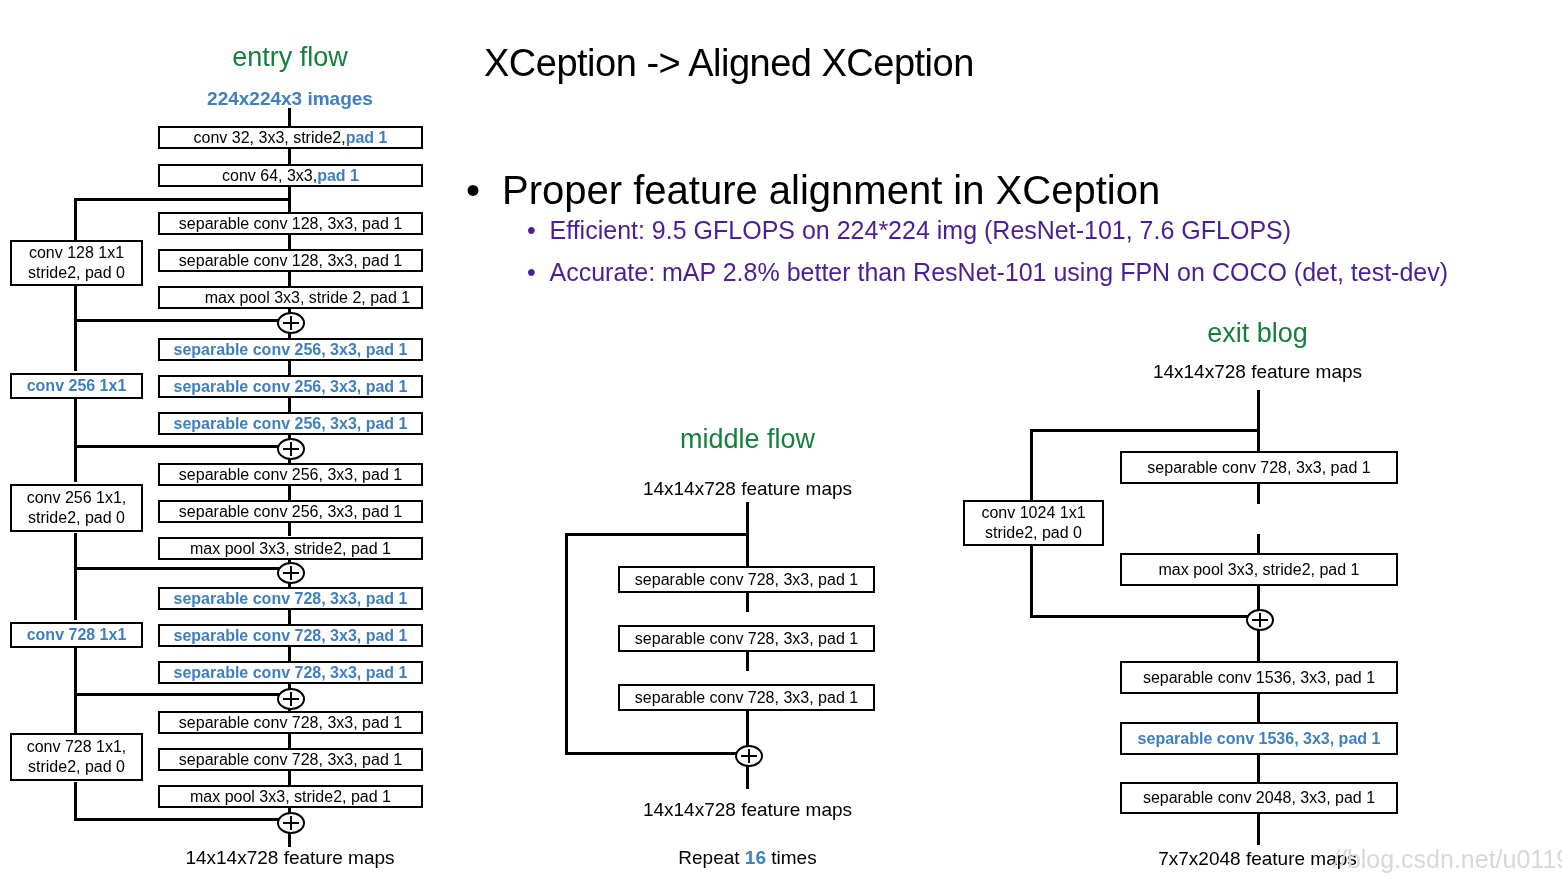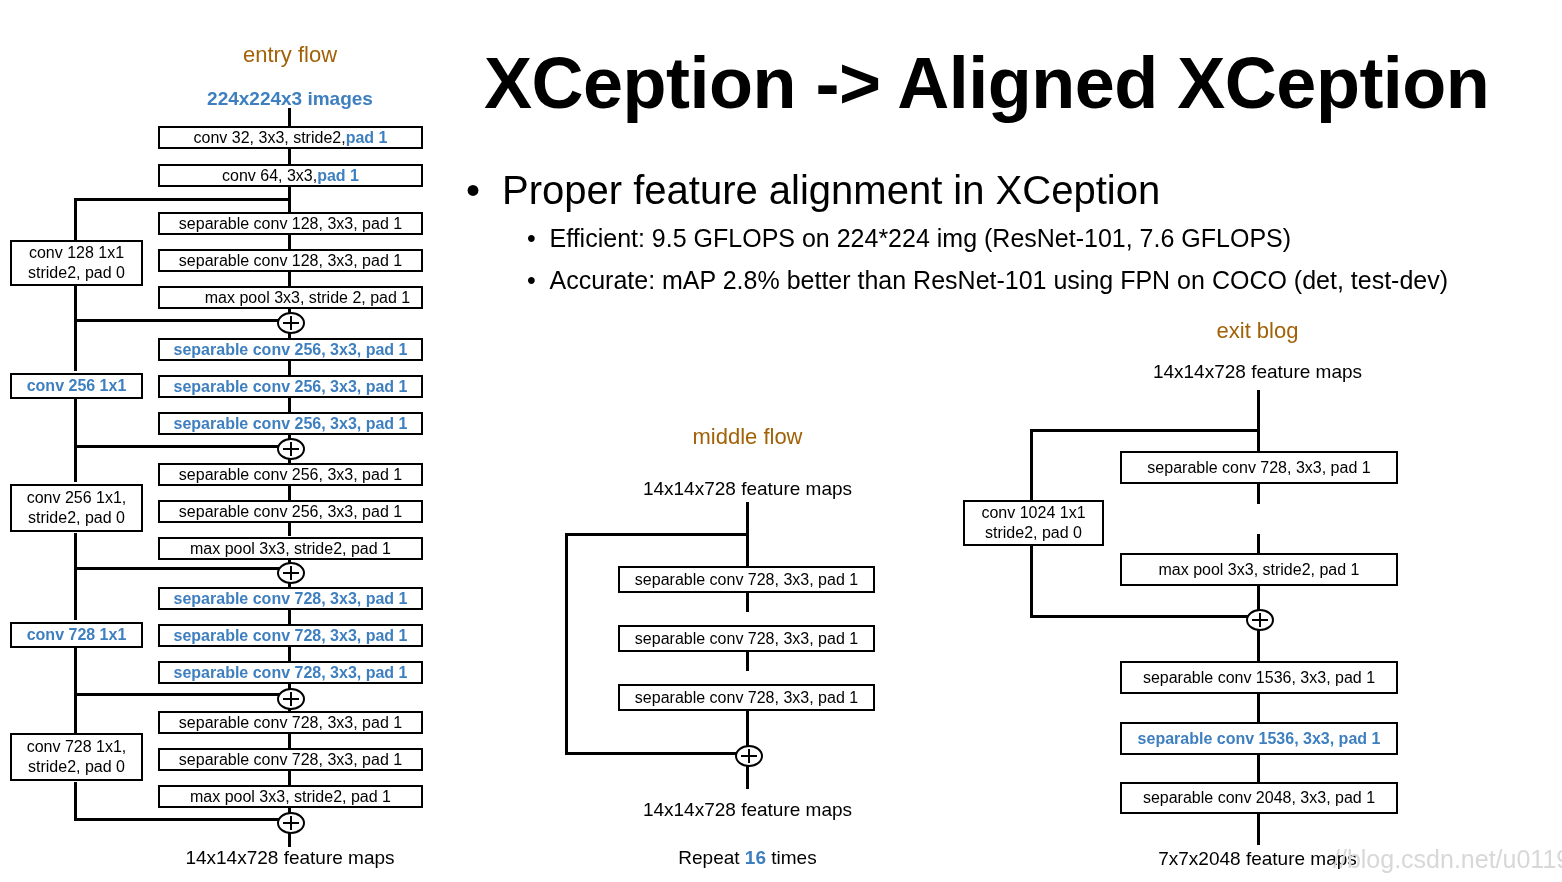--- a/index.html
+++ b/index.html
@@ -15,22 +15,22 @@
     position: relative;
     width: 1562px;
     height: 882px;
     background: #ffffff;
     overflow: hidden;
   }
 
   
   .flow-title {
     position: absolute;
-    font-size: 22px;
-    color: #a16207;
+    font-size: 27px;
+    color: #15803d;
     white-space: nowrap;
     text-align: center;
     font-weight: normal;
   }
 
   
   .caption {
     position: absolute;
     font-size: 19px;
     white-space: nowrap;
@@ -107,38 +107,37 @@
   .plus::after {   
     top: 2px; bottom: 2px; left: 50%;
     width: 2px; margin-left: -1px;
   }
 
   
   #title {
     position: absolute;
     left: 484px;
     top: 42px;
-    font-size: 72px;
-    font-weight: bold;
+    font-size: 38px;
+    font-weight: normal;
     letter-spacing: -0.5px;
     color: #000;
     white-space: nowrap;
   }
   .bullet-l1 {
     position: absolute;
     font-size: 40px;
     color: #000;
     white-space: nowrap;
   }
   .bullet-l2 {
     position: absolute;
     font-size: 25px;
-    color: #000000;
-    white-space: nowrap;
-    margin-top: 8px;
+    color: #4c1d95;
+    white-space: nowrap;
   }
   .dot {
     display: inline-block;
     width: 0.9em;
   }
 
   
   #watermark {
     position: absolute;
     left: 1333px;

